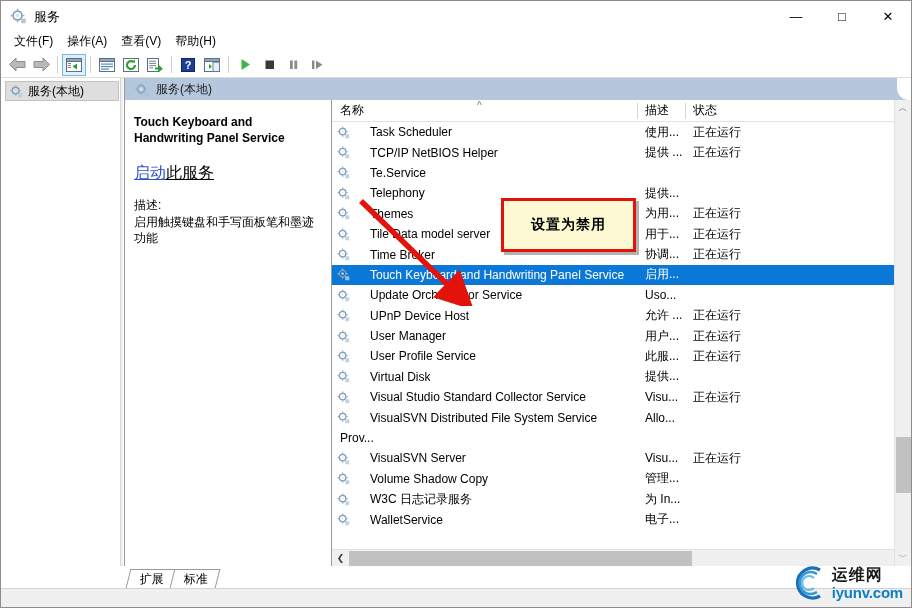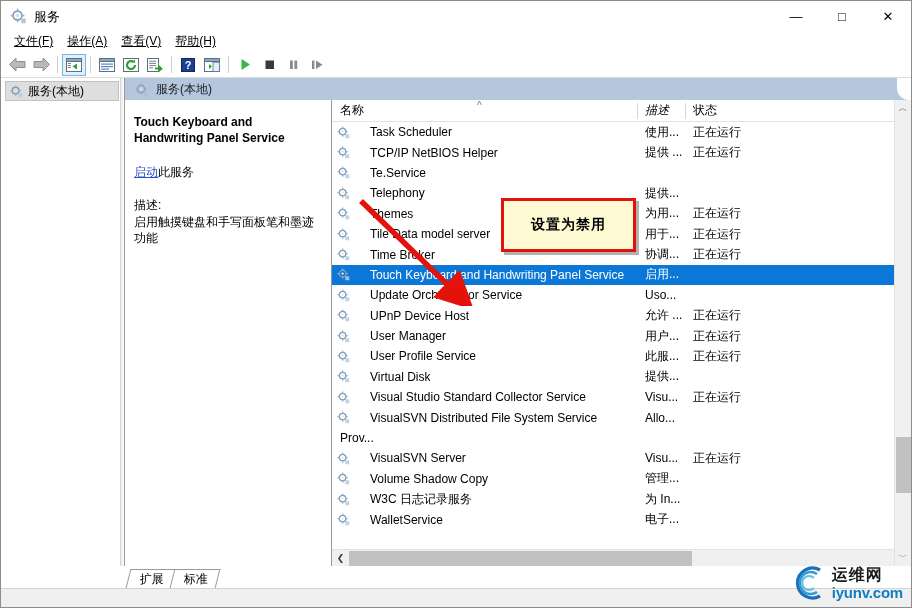--- a/index.html
+++ b/index.html
@@ -38,21 +38,20 @@
   .menubar {
     height: 20px; flex: 0 0 20px;
     display: flex; align-items: center;
     background: #ffffff;
     padding-left: 6px;
   }
   .menu-item {
     font-size: 12px; color: #000;
     padding: 2px 7px 3px 7px;
     white-space: nowrap;
-    text-decoration: underline;
   }
 
   
   .toolbar {
     height: 26px; flex: 0 0 26px;
     display: flex; align-items: center;
     background: #ffffff;
     border-bottom: 1px solid #dcdcdc;
     padding-left: 4px;
   }
@@ -125,21 +124,21 @@
   
   .details {
     width: 207px; flex: 0 0 207px;
     padding: 14px 10px 0 9px;
     background: #fff;
     border-right: 1px solid #999;
     font-size: 12px;
     line-height: 17px;
   }
   .svc-title { font-weight: bold; font-size: 12px; color: #000; line-height: 16px; }
-  .link-line { margin-top: 18px; font-size: 12px; color: #000; }
+  .link-line { margin-top: 18px; font-size: 16px; color: #000; text-decoration: underline; }
   .link-line a { color: #2a4fce; text-decoration: underline; cursor: pointer; }
   .desc-label { margin-top: 16px; font-size: 12px; }
   .desc-text { font-size: 12px; line-height: 16px; }
 
   
   .list-wrap {
     flex: 1 1 auto; min-width: 0;
     display: flex; flex-direction: column;
     background: #fff;
     position: relative;
@@ -154,21 +153,21 @@
   }
   .col {
     height: 22px; display: flex; align-items: center;
     padding-left: 8px; position: relative;
   }
   .col + .col::before {
     content: ""; position: absolute; left: 0; top: 3px; bottom: 3px;
     width: 1px; background: #d6d6d6;
   }
   .col-name { width: 305px; flex: 0 0 305px; }
-  .col-desc { width: 48px; flex: 0 0 48px; font-style: italic; }
+  .col-desc { width: 48px; flex: 0 0 48px; }
   .col-state { width: 95px; flex: 0 0 95px; }
   .sort-arrow {
     position: absolute; left: 145px; top: 1px;
     font-size: 10px; color: #7a7a7a; line-height: 10px;
   }
 
   .rows {
     flex: 1 1 auto; min-height: 0;
     overflow: hidden;
     position: relative;

